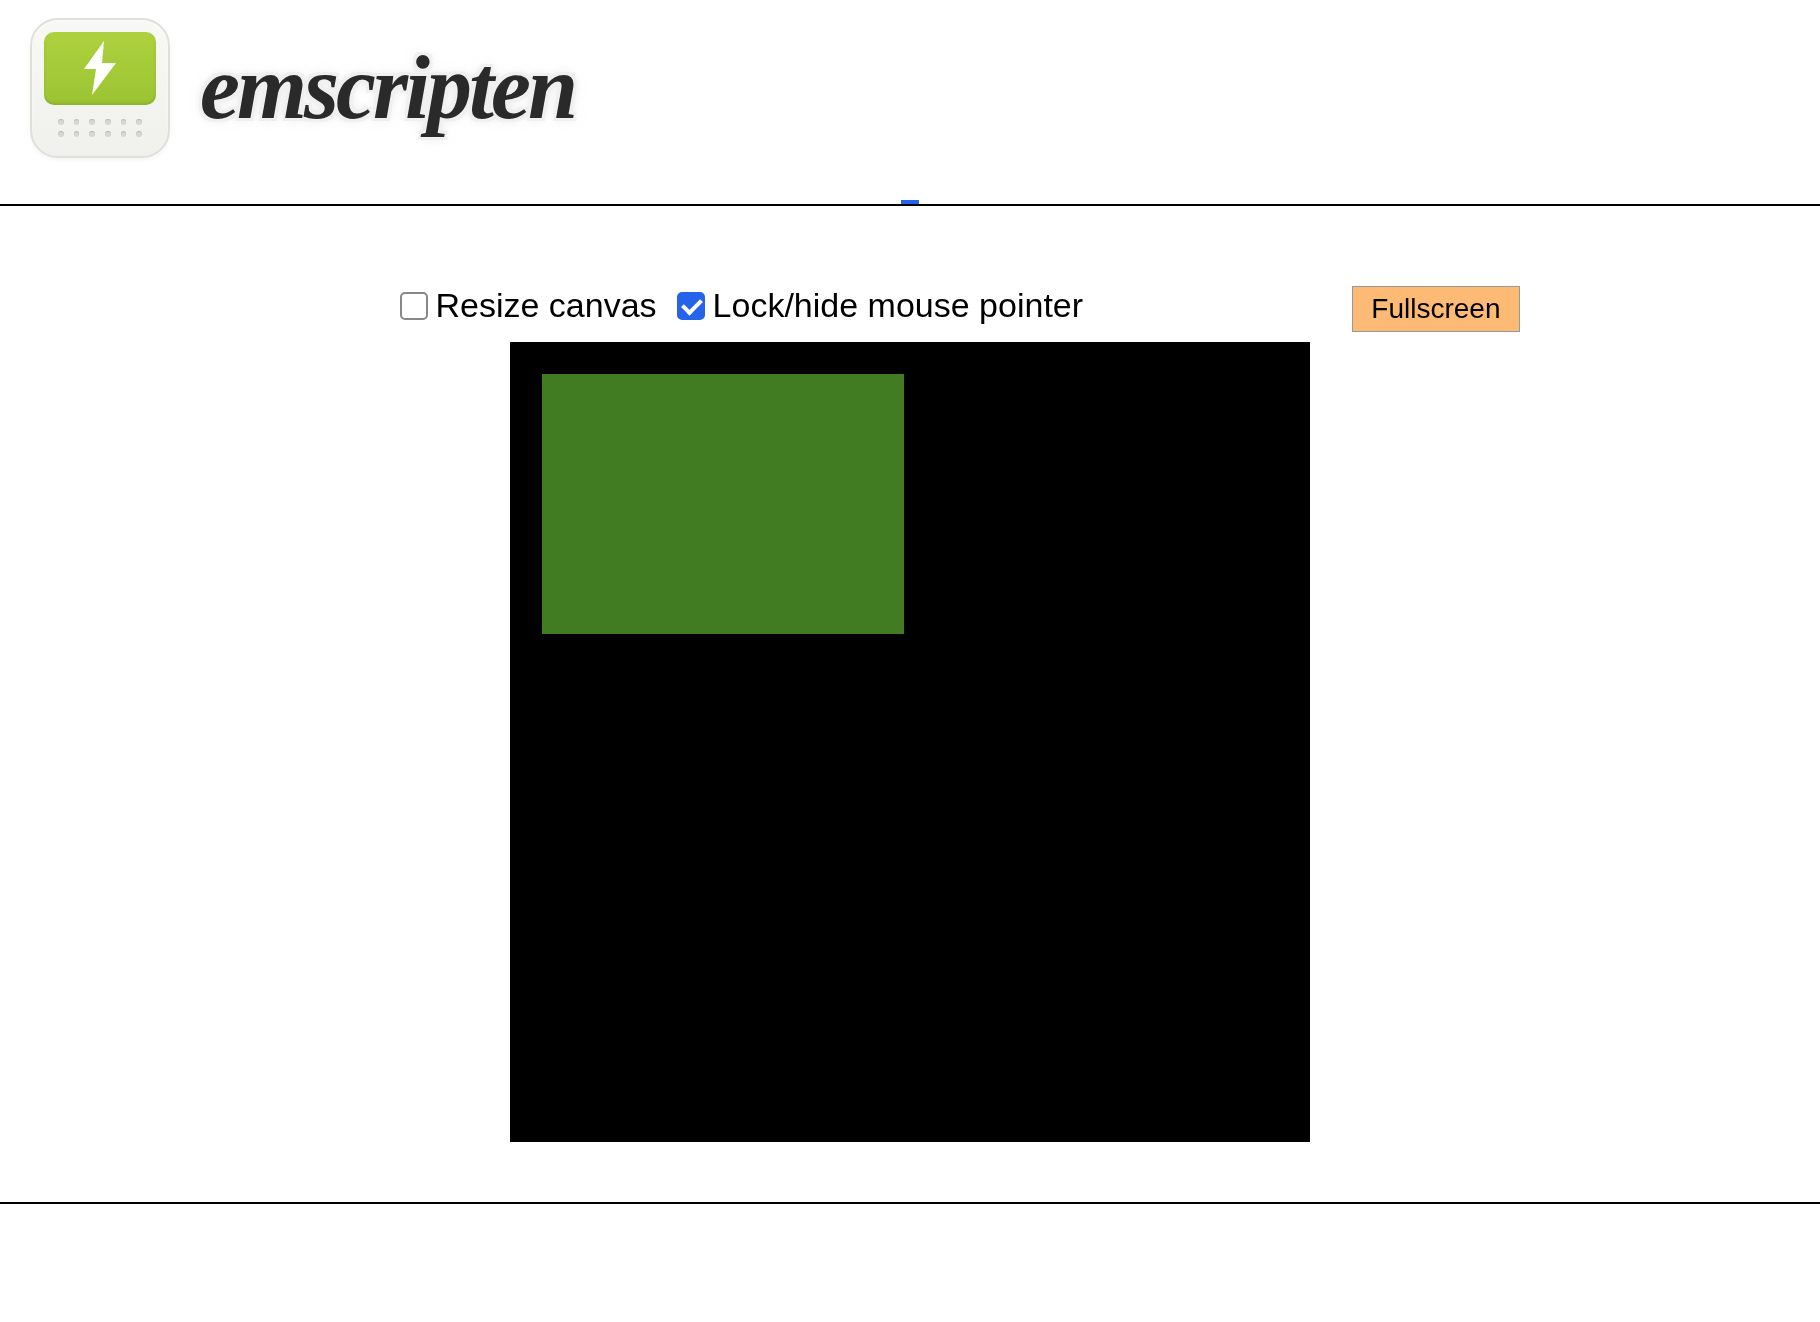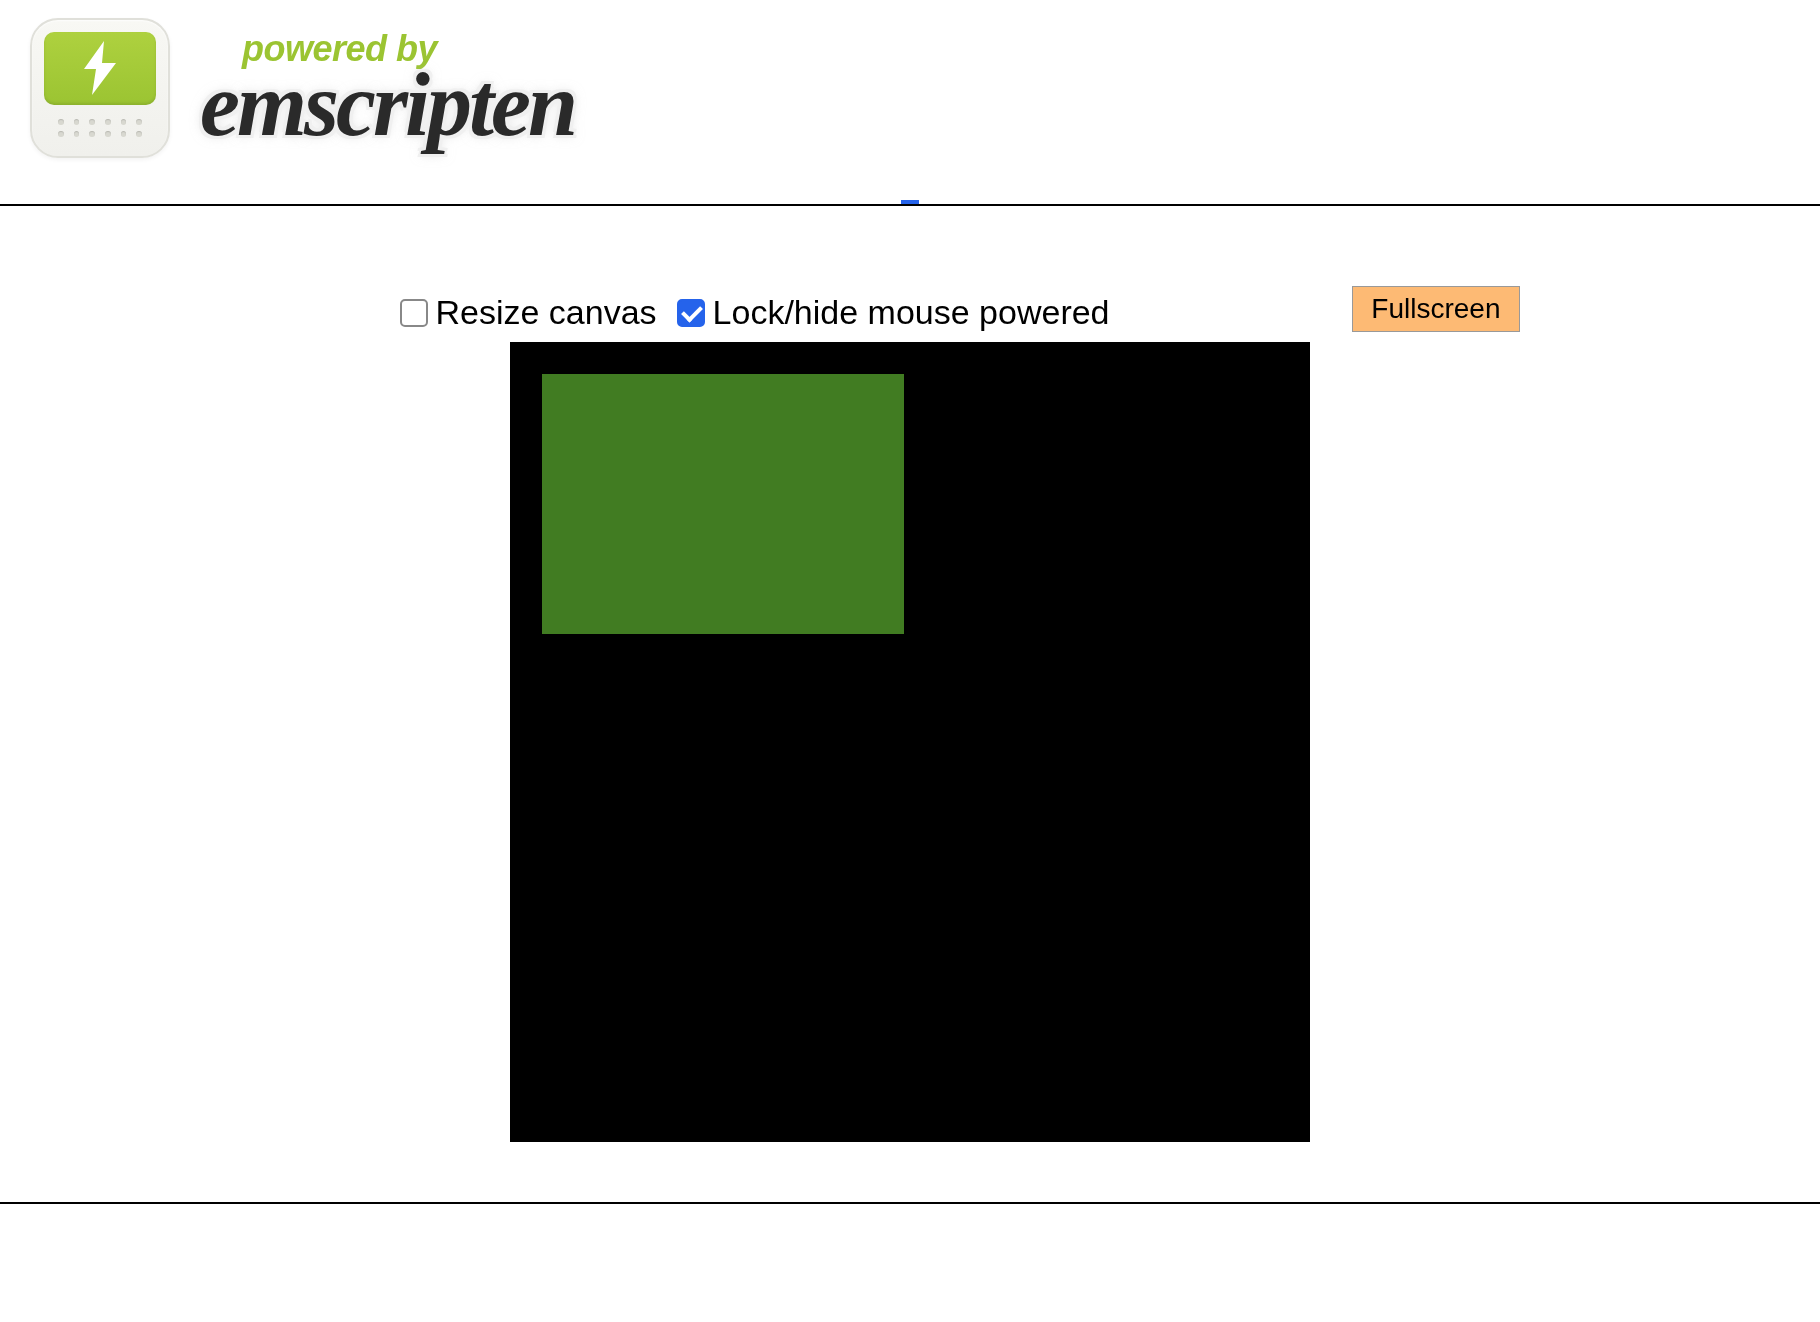--- a/index.html
+++ b/index.html
@@ -215,21 +215,21 @@
     }
 
     .controls-left-group {
       display: flex;
       align-items: center;
       gap: 20px;
     }
 
     .controls-container {
       display: flex;
-      align-items: flex-end;
+      align-items: flex-start;
       width: 1120px;
       justify-content: space-between;
       margin-left: 99px;
     }
   </style>
 </head>
 <body>
 
 <div class="header">
   <div class="logo-icon">
@@ -251,40 +251,39 @@
         <div class="dot"></div>
           <div class="dot"></div>
           <div class="dot"></div>
           <div class="dot"></div>
           <div class="dot"></div>
           <div class="dot"></div>
       </div>
     </div>
   </div>
   <div class="logo-text">
-    <div class="powered-by">powered by</div>
     <div class="emscripten-text">emscripten</div>
   </div>
 </div>
 
 <div class="divider-area">
   <div class="blue-dash"></div>
 </div>
 
 <div class="main-area">
   <div class="controls-row">
     <div class="controls-container">
       <div class="controls-left-group">
         <label class="checkbox-group">
           <input type="checkbox" id="resize-cb" style="">
           <span>Resize canvas</span>
         </label>
         <label class="checkbox-group">
           <input type="checkbox" id="lock-cb" checked="" style="">
-          <span>Lock/hide mouse powered</span>
+          <span>Lock/hide mouse pointer</span>
         </label>
       </div>
       <button class="fullscreen-btn">Fullscreen</button>
     </div>
   </div>
 
   <div class="canvas-area">
     <div class="green-rect"></div>
   </div>
 </div>

